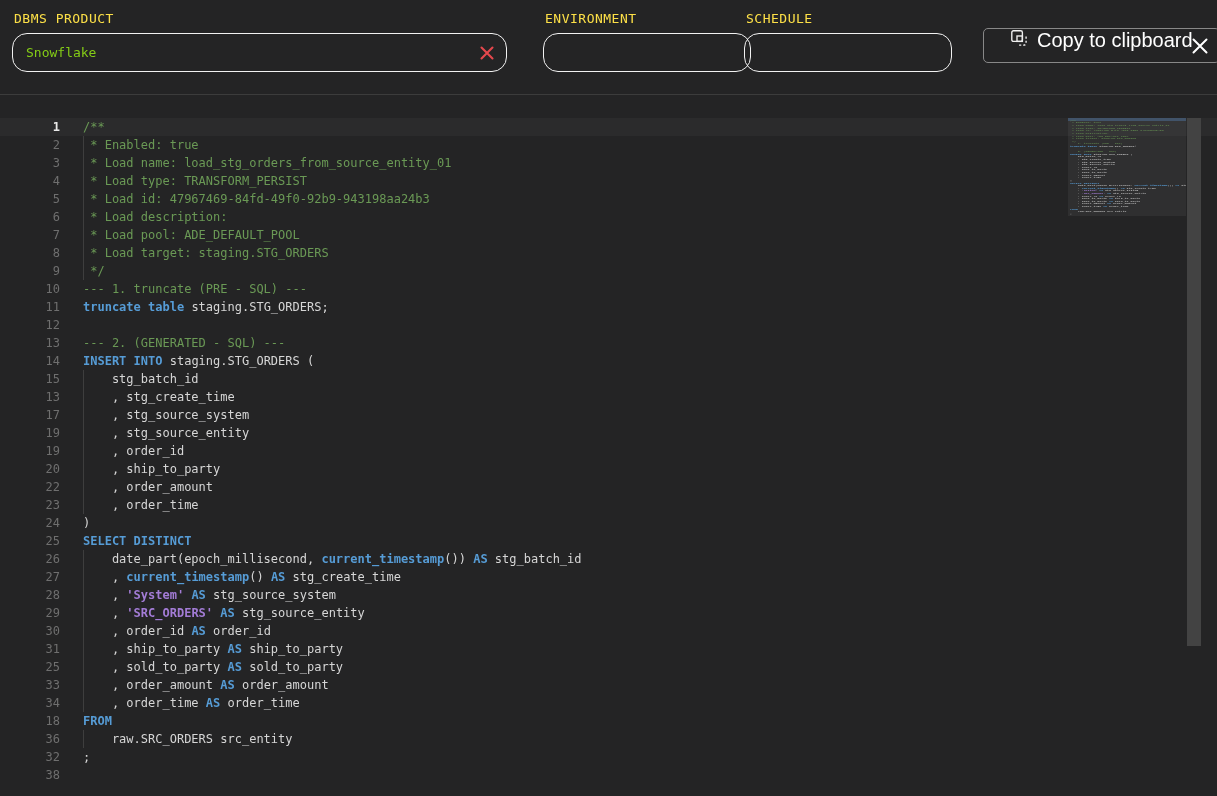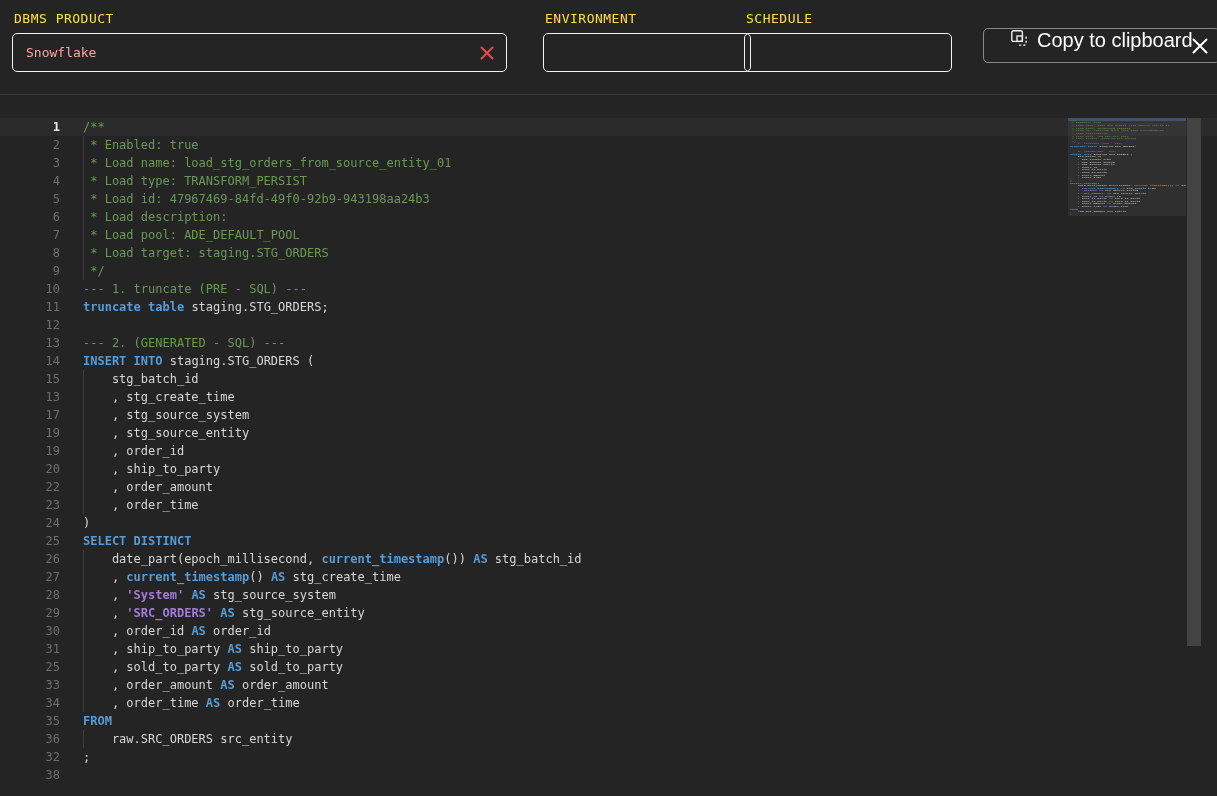--- a/index.html
+++ b/index.html
@@ -14,22 +14,22 @@
   .fg-dbms{left:12px;width:495px;}
   .fg-env{left:543px;width:208px;}
   .fg-sched{left:744px;width:208px;}
   .field-label{
     display:block;margin:11px 0 0 2px;
     font-size:13px;color:#fde047;letter-spacing:0.5px;white-space:nowrap;
   }
   .input-wrap{position:absolute;top:33px;left:0;right:0;height:39px;}
   .input-wrap input{
     width:100%;height:100%;box-sizing:border-box;
-    background:transparent;border:1.5px solid #f2f2f2;border-radius:5px;
-    color:#fca5a5;font-family:"DejaVu Sans Mono",monospace;font-size:13px;
+    background:transparent;border:1.5px solid #f2f2f2;border-radius:15px;
+    color:#84cc16;font-family:"DejaVu Sans Mono",monospace;font-size:13px;
     padding:0 30px 0 13px;outline:none;
   }
   .clear-btn{
     position:absolute;right:11px;top:50%;transform:translateY(-50%);
     width:18px;height:18px;display:flex;align-items:center;justify-content:center;
     cursor:pointer;background:none;border:none;padding:0;
   }
   .copy-btn{
     position:absolute;left:983px;top:28px;height:35px;
     display:flex;align-items:flex-start;gap:9px;padding:0 26px;
@@ -144,21 +144,21 @@
       <div class="code-row"><span class="ln">25</span><span class="lc"><span class="kw">SELECT DISTINCT</span></span></div>
       <div class="code-row"><span class="ln">26</span><span class="lc"><i class="guide"></i><span class="pl">    date_part(epoch_millisecond, </span><span class="kw">current_timestamp</span><span class="pl">()) </span><span class="kw">AS</span><span class="pl"> stg_batch_id</span></span></div>
       <div class="code-row"><span class="ln">27</span><span class="lc"><i class="guide"></i><span class="pl">    , </span><span class="kw">current_timestamp</span><span class="pl">() </span><span class="kw">AS</span><span class="pl"> stg_create_time</span></span></div>
       <div class="code-row"><span class="ln">28</span><span class="lc"><i class="guide"></i><span class="pl">    , </span><span class="str">'System'</span><span class="pl"> </span><span class="kw">AS</span><span class="pl"> stg_source_system</span></span></div>
       <div class="code-row"><span class="ln">29</span><span class="lc"><i class="guide"></i><span class="pl">    , </span><span class="str">'SRC_ORDERS'</span><span class="pl"> </span><span class="kw">AS</span><span class="pl"> stg_source_entity</span></span></div>
       <div class="code-row"><span class="ln">30</span><span class="lc"><i class="guide"></i><span class="pl">    , order_id </span><span class="kw">AS</span><span class="pl"> order_id</span></span></div>
       <div class="code-row"><span class="ln">31</span><span class="lc"><i class="guide"></i><span class="pl">    , ship_to_party </span><span class="kw">AS</span><span class="pl"> ship_to_party</span></span></div>
       <div class="code-row"><span class="ln">25</span><span class="lc"><i class="guide"></i><span class="pl">    , sold_to_party </span><span class="kw">AS</span><span class="pl"> sold_to_party</span></span></div>
       <div class="code-row"><span class="ln">33</span><span class="lc"><i class="guide"></i><span class="pl">    , order_amount </span><span class="kw">AS</span><span class="pl"> order_amount</span></span></div>
       <div class="code-row"><span class="ln">34</span><span class="lc"><i class="guide"></i><span class="pl">    , order_time </span><span class="kw">AS</span><span class="pl"> order_time</span></span></div>
-      <div class="code-row"><span class="ln">35</span><span class="lc"><span class="kw">FROM</span></span></div>
+      <div class="code-row"><span class="ln">18</span><span class="lc"><span class="kw">FROM</span></span></div>
       <div class="code-row"><span class="ln">36</span><span class="lc"><i class="guide"></i><span class="pl">    raw.SRC_ORDERS src_entity</span></span></div>
       <div class="code-row"><span class="ln">32</span><span class="lc"><span class="pl">;</span></span></div>
       <div class="code-row"><span class="ln">38</span><span class="lc"></span></div>
     </div>
 
   <div class="minimap">
     <div class="mm-slider"></div>
     <div class="mm-curline"></div>
     <div class="mm-content" id="mm"><div class="mm-row"><span class="cm">/**</span></div><div class="mm-row"><span class="cm"> * Enabled: true</span></div><div class="mm-row"><span class="cm"> * Load name: load_stg_orders_from_source_entity_01</span></div><div class="mm-row"><span class="cm"> * Load type: TRANSFORM_PERSIST</span></div><div class="mm-row"><span class="cm"> * Load id: 47967469-84fd-49f0-92b9-943198aa24b3</span></div><div class="mm-row"><span class="cm"> * Load description:</span></div><div class="mm-row"><span class="cm"> * Load pool: ADE_DEFAULT_POOL</span></div><div class="mm-row"><span class="cm"> * Load target: staging.STG_ORDERS</span></div><div class="mm-row"><span class="cm"> */</span></div><div class="mm-row"><span class="cm">--- 1. truncate (PRE - SQL) ---</span></div><div class="mm-row"><span class="kw">truncate table</span><span class="pl"> staging.STG_ORDERS;</span></div><div class="mm-row"></div><div class="mm-row"><span class="cm">--- 2. (GENERATED - SQL) ---</span></div><div class="mm-row"><span class="kw">INSERT INTO</span><span class="pl"> staging.STG_ORDERS (</span></div><div class="mm-row"><span class="pl">    stg_batch_id</span></div><div class="mm-row"><span class="pl">    , stg_create_time</span></div><div class="mm-row"><span class="pl">    , stg_source_system</span></div><div class="mm-row"><span class="pl">    , stg_source_entity</span></div><div class="mm-row"><span class="pl">    , order_id</span></div><div class="mm-row"><span class="pl">    , ship_to_party</span></div><div class="mm-row"><span class="pl">    , sold_to_party</span></div><div class="mm-row"><span class="pl">    , order_amount</span></div><div class="mm-row"><span class="pl">    , order_time</span></div><div class="mm-row"><span class="pl">)</span></div><div class="mm-row"><span class="kw">SELECT DISTINCT</span></div><div class="mm-row"><span class="pl">    date_part(epoch_millisecond, </span><span class="kw">current_timestamp</span><span class="pl">()) </span><span class="kw">AS</span><span class="pl"> stg_batch_id</span></div><div class="mm-row"><span class="pl">    , </span><span class="kw">current_timestamp</span><span class="pl">() </span><span class="kw">AS</span><span class="pl"> stg_create_time</span></div><div class="mm-row"><span class="pl">    , </span><span class="str">'System'</span><span class="pl"> </span><span class="kw">AS</span><span class="pl"> stg_source_system</span></div><div class="mm-row"><span class="pl">    , </span><span class="str">'SRC_ORDERS'</span><span class="pl"> </span><span class="kw">AS</span><span class="pl"> stg_source_entity</span></div><div class="mm-row"><span class="pl">    , order_id </span><span class="kw">AS</span><span class="pl"> order_id</span></div><div class="mm-row"><span class="pl">    , ship_to_party </span><span class="kw">AS</span><span class="pl"> ship_to_party</span></div><div class="mm-row"><span class="pl">    , sold_to_party </span><span class="kw">AS</span><span class="pl"> sold_to_party</span></div><div class="mm-row"><span class="pl">    , order_amount </span><span class="kw">AS</span><span class="pl"> order_amount</span></div><div class="mm-row"><span class="pl">    , order_time </span><span class="kw">AS</span><span class="pl"> order_time</span></div><div class="mm-row"><span class="kw">FROM</span></div><div class="mm-row"><span class="pl">    raw.SRC_ORDERS src_entity</span></div><div class="mm-row"><span class="pl">;</span></div><div class="mm-row"></div></div>
   </div>

